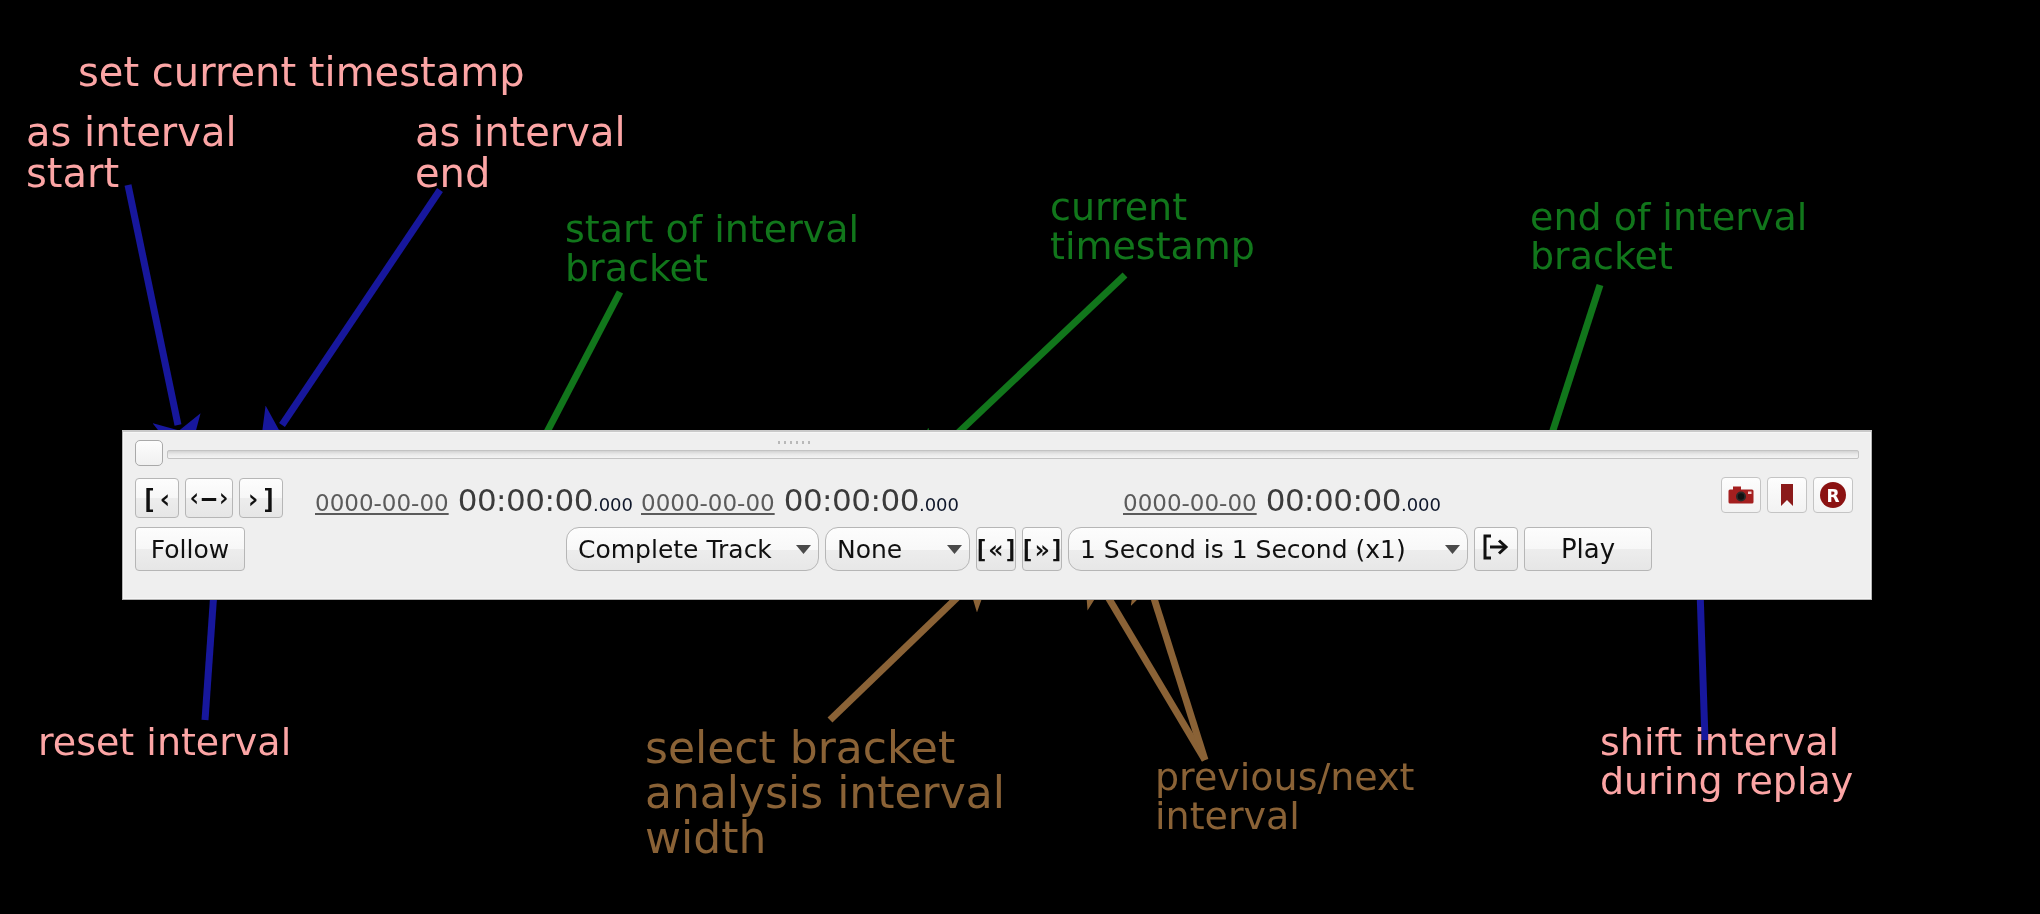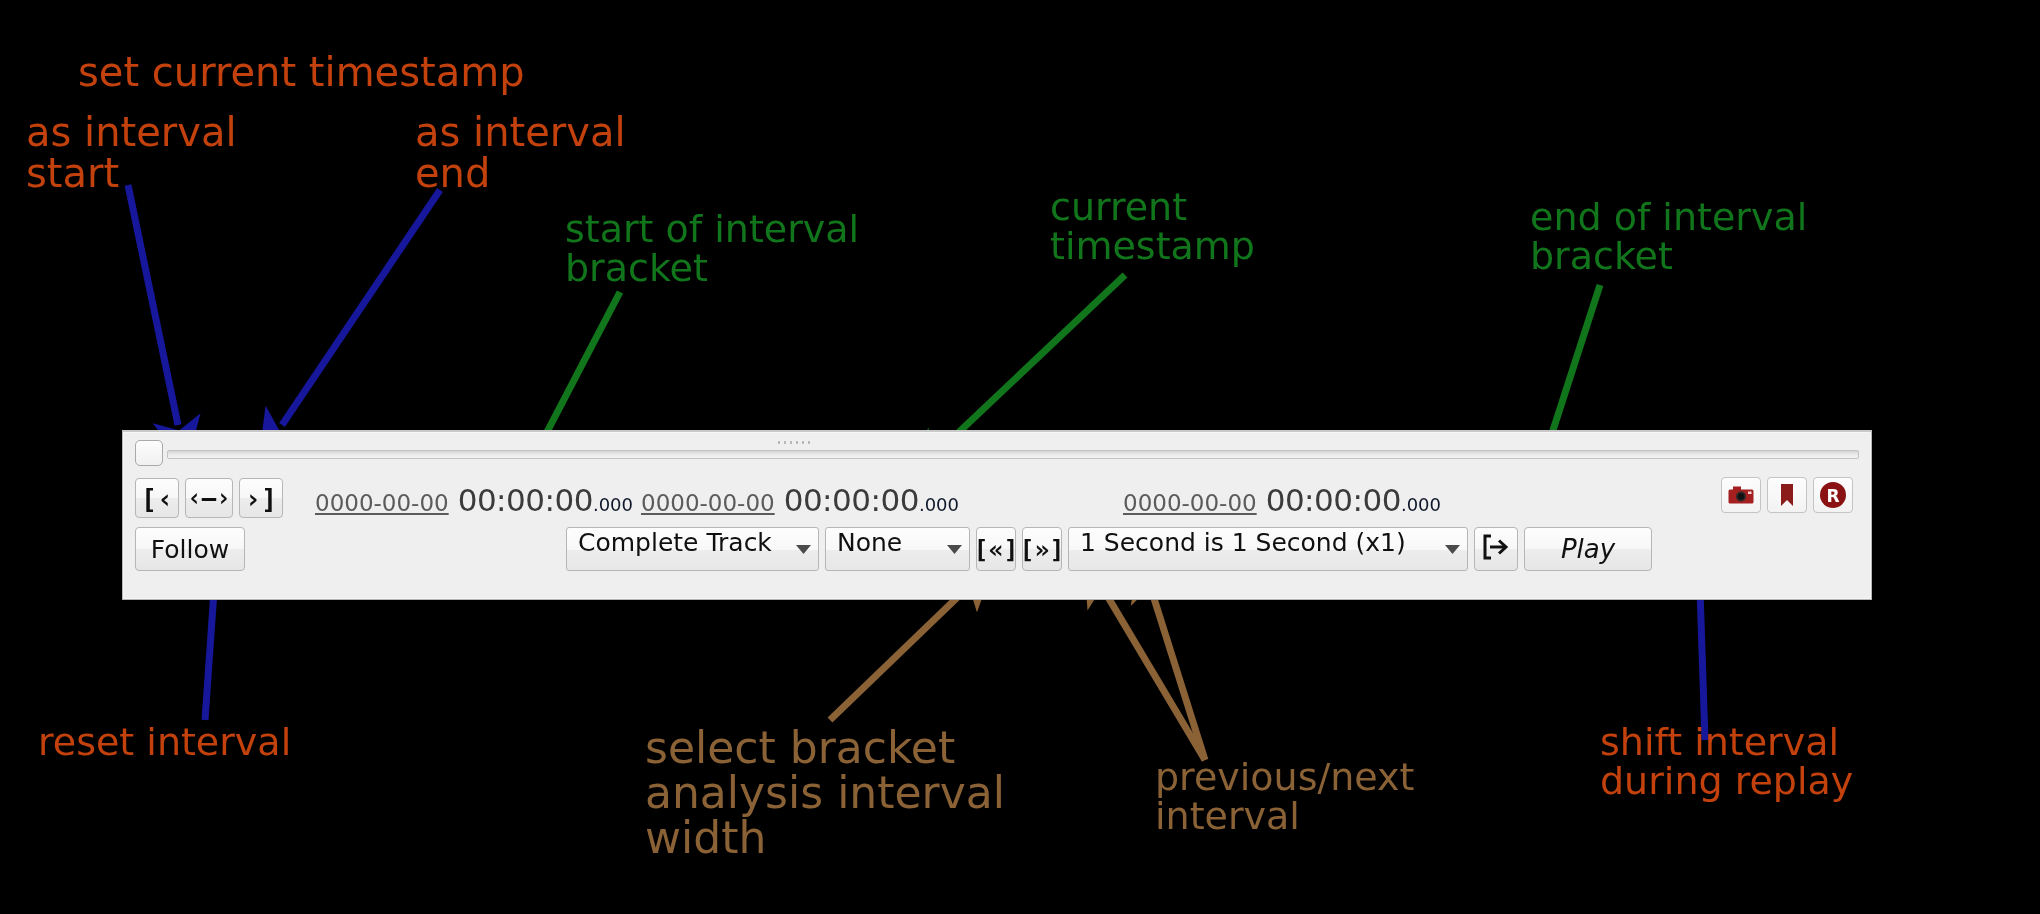--- a/index.html
+++ b/index.html
@@ -19,21 +19,21 @@
 
   
   .anno {
     position: absolute;
     white-space: pre;
     line-height: 1.02;
     font-family: "DejaVu Sans", sans-serif;
     font-weight: 400;
     letter-spacing: 0px;
   }
-  .anno.blue  { color: #c2410c; }
+  .anno.blue  { color: #fca5a5; }
   .anno.green { color: #11761b; }
   .anno.brown { color: #8a6236; }
 
   .anno-svg { position: absolute; left: 0; top: 0; width: 2040px; height: 914px; pointer-events: none; }
 
   
   #panel {
     position: absolute;
     left: 122px;
     top: 430px;
@@ -91,23 +91,24 @@
     cursor: default;
     position: absolute;
   }
   .btn.mono {
     font-family: "DejaVu Sans Mono", monospace;
     font-weight: 700;
   }
   .combo {
     background: linear-gradient(#fdfdfd 0%, #f8f8f8 52%, #ededed 52%, #e7e7e7 100%);
     border: 1px solid #b6b6b6;
-    border-radius: 3px;
+    border-radius: 13px;
     position: absolute;
     display: flex;
+    align-items: center;
     color: #101010;
   }
   .combo .combo-label {
     padding-left: 11px;
     font-size: 25px;
     white-space: nowrap;
     flex: 1;
   }
   .combo .combo-arrow {
     width: 30px;
@@ -312,16 +313,16 @@
     <div class="btn" style="left:1351px; top:95px; width:44px; height:44px;">
       <span>
         <svg width="28" height="26" viewBox="0 0 28 26">
           <path d="M9,2 H3 V24 H9" stroke="#111" stroke-width="3" fill="none"></path>
           <line x1="8" y1="13" x2="23" y2="13" stroke="#111" stroke-width="3"></line>
           <path d="M17,6.5 L24,13 L17,19.5" stroke="#111" stroke-width="3" fill="none"></path>
         </svg>
       </span>
     </div>
 
-    <div class="btn" style="left:1401px; top:95px; width:128px; height:44px; font-size:26px;font-style:italic;">Play</div>
+    <div class="btn" style="left:1401px; top:95px; width:128px; height:44px; font-size:26px;">Play</div>
 
   </div>
 </div>
 
 </body></html>

